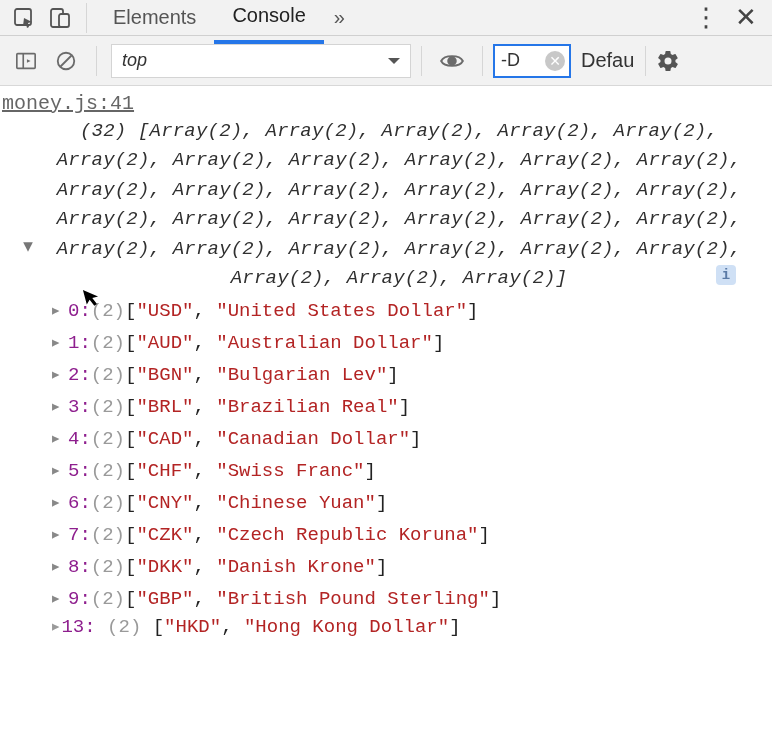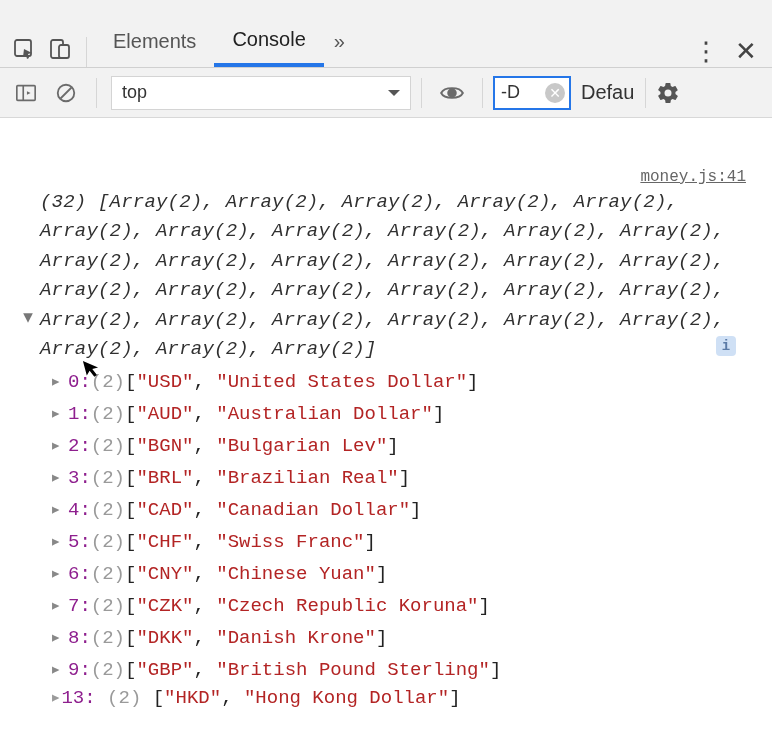--- a/index.html
+++ b/index.html
@@ -8,24 +8,24 @@
     width:772px; height:747px; overflow:hidden;
     font-family: "Menlo","Consolas","Liberation Mono",monospace;
     font-size:18px;
     background:#fff;
     color:#222;
   }
   .sans { font-family: "Helvetica Neue", Arial, sans-serif; }
 
   
   .tabbar {
-    height:68px;
+    height:36px;
     background:#f2f2f2;
     border-bottom:1px solid #d0d0d0;
-    display:flex; align-items:flex-end;
+    display:flex; align-items:center;
     padding:0 6px;
   }
   .tabbar .icon-btn {
     width:36px; height:36px;
     display:flex; align-items:center; justify-content:center;
     color:#555;
     cursor:pointer;
   }
   .tabbar .sep { width:1px; height:30px; background:#d6d6d6; margin:0 8px; }
   .tab {
@@ -53,20 +53,21 @@
     flex:0 0 auto;
     height:34px; min-width:300px;
     margin-left:4px;
     padding:0 28px 0 10px;
     border:1px solid #d4d4d4;
     background:#fff;
     display:flex; align-items:center;
     font-size:18px; color:#333;
     position:relative; cursor:pointer;
     font-family: "Helvetica Neue", Arial, sans-serif;
+    font-style: italic;
   }
   .context-select::after{
     content:""; position:absolute; right:10px; top:50%;
     border:6px solid transparent; border-top-color:#555;
     transform:translateY(-3px);
   }
   .toolbar .sep { width:1px; height:30px; background:#d6d6d6; margin:0 10px; }
   .eye { font-size:22px; }
   .filter {
     height:34px; width:78px;
@@ -84,35 +85,33 @@
     display:flex;align-items:center;justify-content:center;
     font-size:14px;line-height:1;
     cursor:pointer;
   }
   .levels { margin-left:10px; font-size:20px; color:#333; font-family:"Helvetica Neue",Arial,sans-serif; overflow:hidden; white-space:nowrap; width:54px;}
   .gear { width:40px; text-align:center; cursor:pointer; }
 
   
   .panel { padding:0 12px 0 2px; }
   .src-link {
-    text-align:right;
     padding:6px 14px 2px 0;
-    font-size:16px;
-    margin-top:44px;
+    font-size:20px;
   }
   .src-link span { color:#666; text-decoration:underline; cursor:pointer; }
 
   .msg { display:flex; padding:0 2px 0 14px; line-height:1.55; }
   .msg .toggle {
     width:24px; flex:0 0 24px;
     display:flex; justify-content:center;
     cursor:pointer;color:#777;padding-top:124px;
   }
   .msg .toggle svg { transform:rotate(90deg); }
-  .preview { font-style:italic; color:#303030; font-size:19px; letter-spacing:.2px;}
+  .preview { font-style:italic; color:#303030; font-size:19px; letter-spacing:.2px;text-align:center;}
   .info-badge {
     display:inline-block; width:20px;height:20px;
     border-radius:4px;background:#cfe0f5;color:#5a7aa6;
     font-size:14px;font-style:normal;font-weight:bold;
     text-align:center;line-height:20px;margin-left:4px;
     vertical-align:1px;
   }
 
   .cursor {
     position:absolute;

